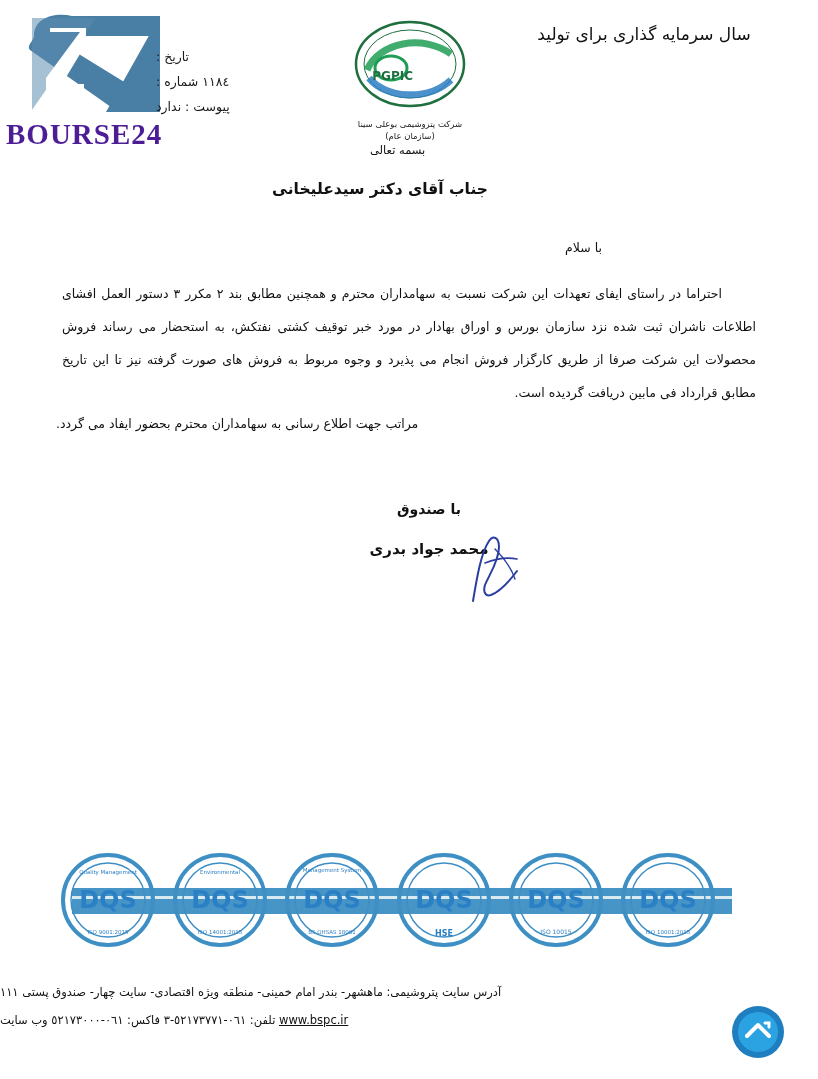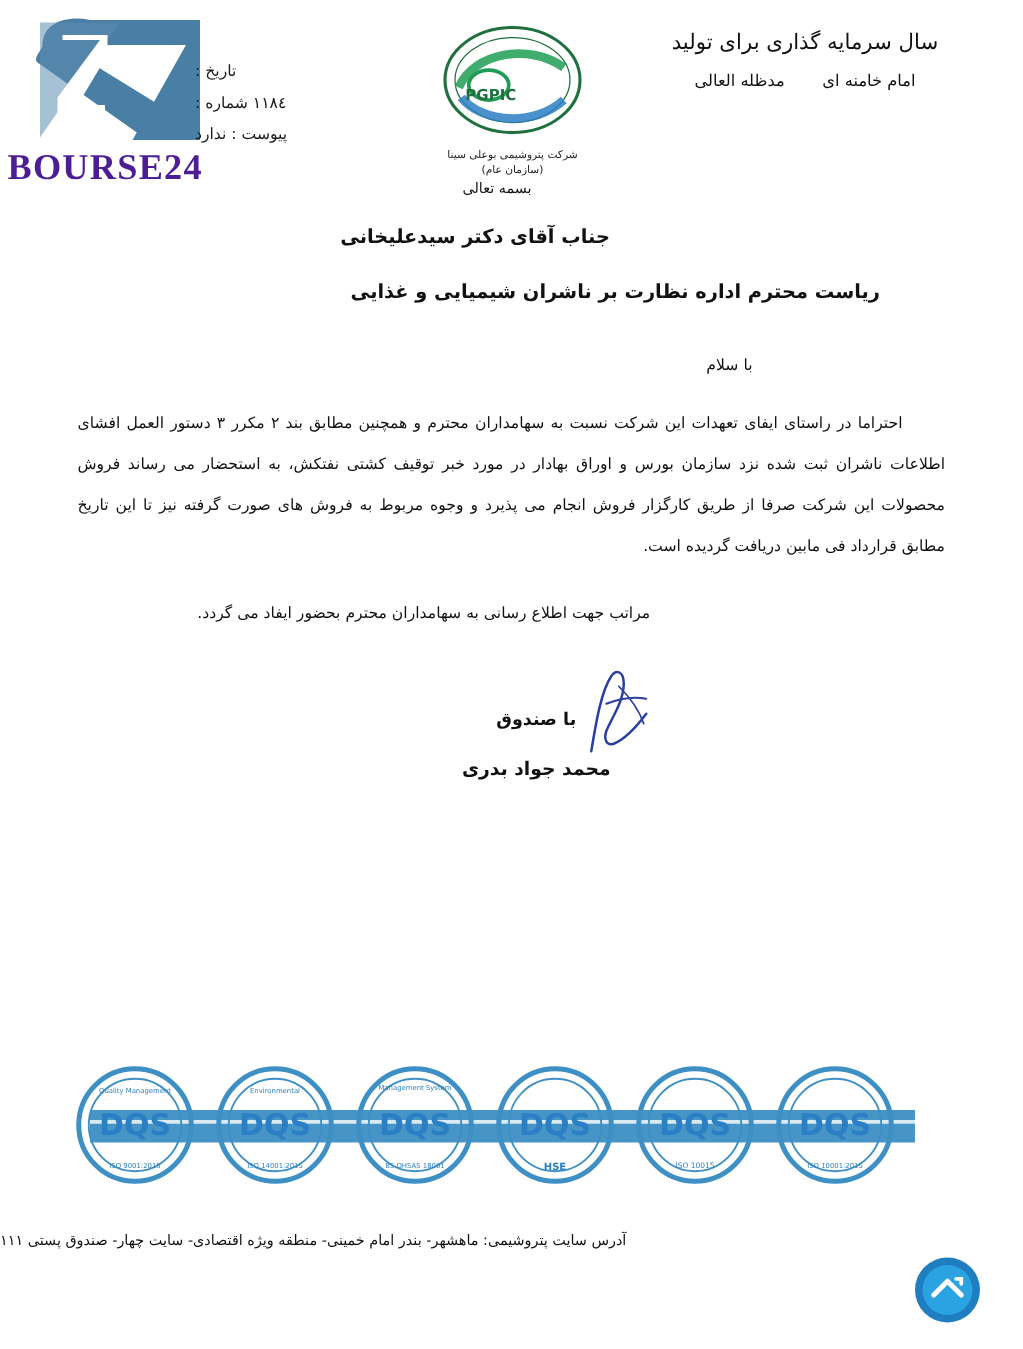--- a/index.html
+++ b/index.html
@@ -133,22 +133,21 @@
     line-height: 33px;
     text-align: justify;
     text-align-last: right;
     margin-top: 22px;
     padding: 0 6px 0 6px;
   }
   .para .indent { display: inline-block; width: 34px; }
   .para2 {
     font-size: 12.5px;
     line-height: 30px;
-    margin-top: 22px;
-    text-align: center;
+    text-align: left;
     padding-right: 140px;
   }
 
   
   .sign {
     margin-top: 60px;
     text-align: center;
     padding-left: 40px;
   }
   .sign .thanks {
@@ -298,32 +297,27 @@
       <text x="62" y="62" font-family="DejaVu Sans, sans-serif" font-size="12" font-weight="bold" fill="#1f6f3f">PGPIC</text>
     </svg>
     <div class="sub">
       <div>شرکت پتروشیمی بوعلی سینا</div>
       <div>(سازمان عام)</div>
     </div>
   </div>
 
   <div class="slogan">
     <div class="line1">سال  سرمایه گذاری برای تولید</div>
-    <div class="line2">
-      <span class="lead">امام خامنه ای</span>
-      <span>مدظله العالی</span>
-    </div>
   </div>
 
   <div class="besmellah">بسمه تعالی</div>
 </div>
 
 <div class="doc-body">
   <div class="addressee">جناب آقای دکتر سیدعلیخانی</div>
-  <div class="addressee2">ریاست محترم اداره نظارت بر ناشران شیمیایی و غذایی</div>
   <div class="greeting">با سلام</div>
 
   <div class="para"><span class="indent"></span><span>احتراما در راستای ایفای تعهدات این شرکت نسبت به سهامداران محترم و همچنین مطابق بند ٢ مکرر ٣ دستور العمل افشای اطلاعات ناشران ثبت شده نزد سازمان بورس و اوراق بهادار در مورد خبر توقیف کشتی نفتکش، به استحضار می رساند فروش محصولات این شرکت صرفا از طریق کارگزار فروش انجام می پذیرد و وجوه مربوط به فروش های صورت گرفته نیز تا این تاریخ مطابق قرارداد فی مابین دریافت گردیده است.</span></div>
 
   <div class="para2">مراتب جهت اطلاع رسانی به سهامداران محترم بحضور ایفاد می گردد.</div>
 
   <div class="sign">
     <div class="thanks">با صندوق</div>
     <div class="name">محمد جواد بدری</div>
   </div>
@@ -392,20 +386,24 @@
       <circle cx="48" cy="48" r="37" fill="none" stroke="#3e8fc4" stroke-width="1.5"></circle>
       <text x="48" y="56" text-anchor="middle" font-family="DejaVu Sans, sans-serif" font-size="24" font-weight="bold" fill="#2b7fc4">DQS</text>
       <text x="48" y="82" text-anchor="middle" font-family="DejaVu Sans, sans-serif" font-size="5.5" fill="#2b7fc4">ISO 10001:2015</text>
     </svg>
   </div>
 
 </div>
 
 <div class="footer">
   <div class="addr">آدرس سایت پتروشیمی: ماهشهر- بندر امام خمینی- منطقه ویژه اقتصادی- سایت چهار- صندوق پستی ١١١</div>
+  <div class="tel">
+    <span class="url">www.bspc.ir</span>
+    <span>تلفن: ٠٦١-٥٢١٧٣٧٧١-٣  فاکس: ٠٦١-٥٢١٧٣٠٠٠  وب سایت</span>
+  </div>
 </div>
 
 <svg class="footer-mark" viewBox="0 0 54 54" xmlns="http://www.w3.org/2000/svg">
   <circle cx="27" cy="27" r="26" fill="#1f7ec0"></circle>
   <circle cx="27" cy="27" r="20" fill="#2ba3e3"></circle>
   <path d="M16 31 L27 20 L38 31" fill="none" stroke="#ffffff" stroke-width="4" stroke-linecap="round" stroke-linejoin="round"></path>
   <path d="M16 36 L27 25 L38 36" fill="none" stroke="#ffffff" stroke-width="0"></path>
   <path d="M34 18 L38 18 L38 22" fill="none" stroke="#ffffff" stroke-width="3" stroke-linecap="round"></path>
 </svg>
 

